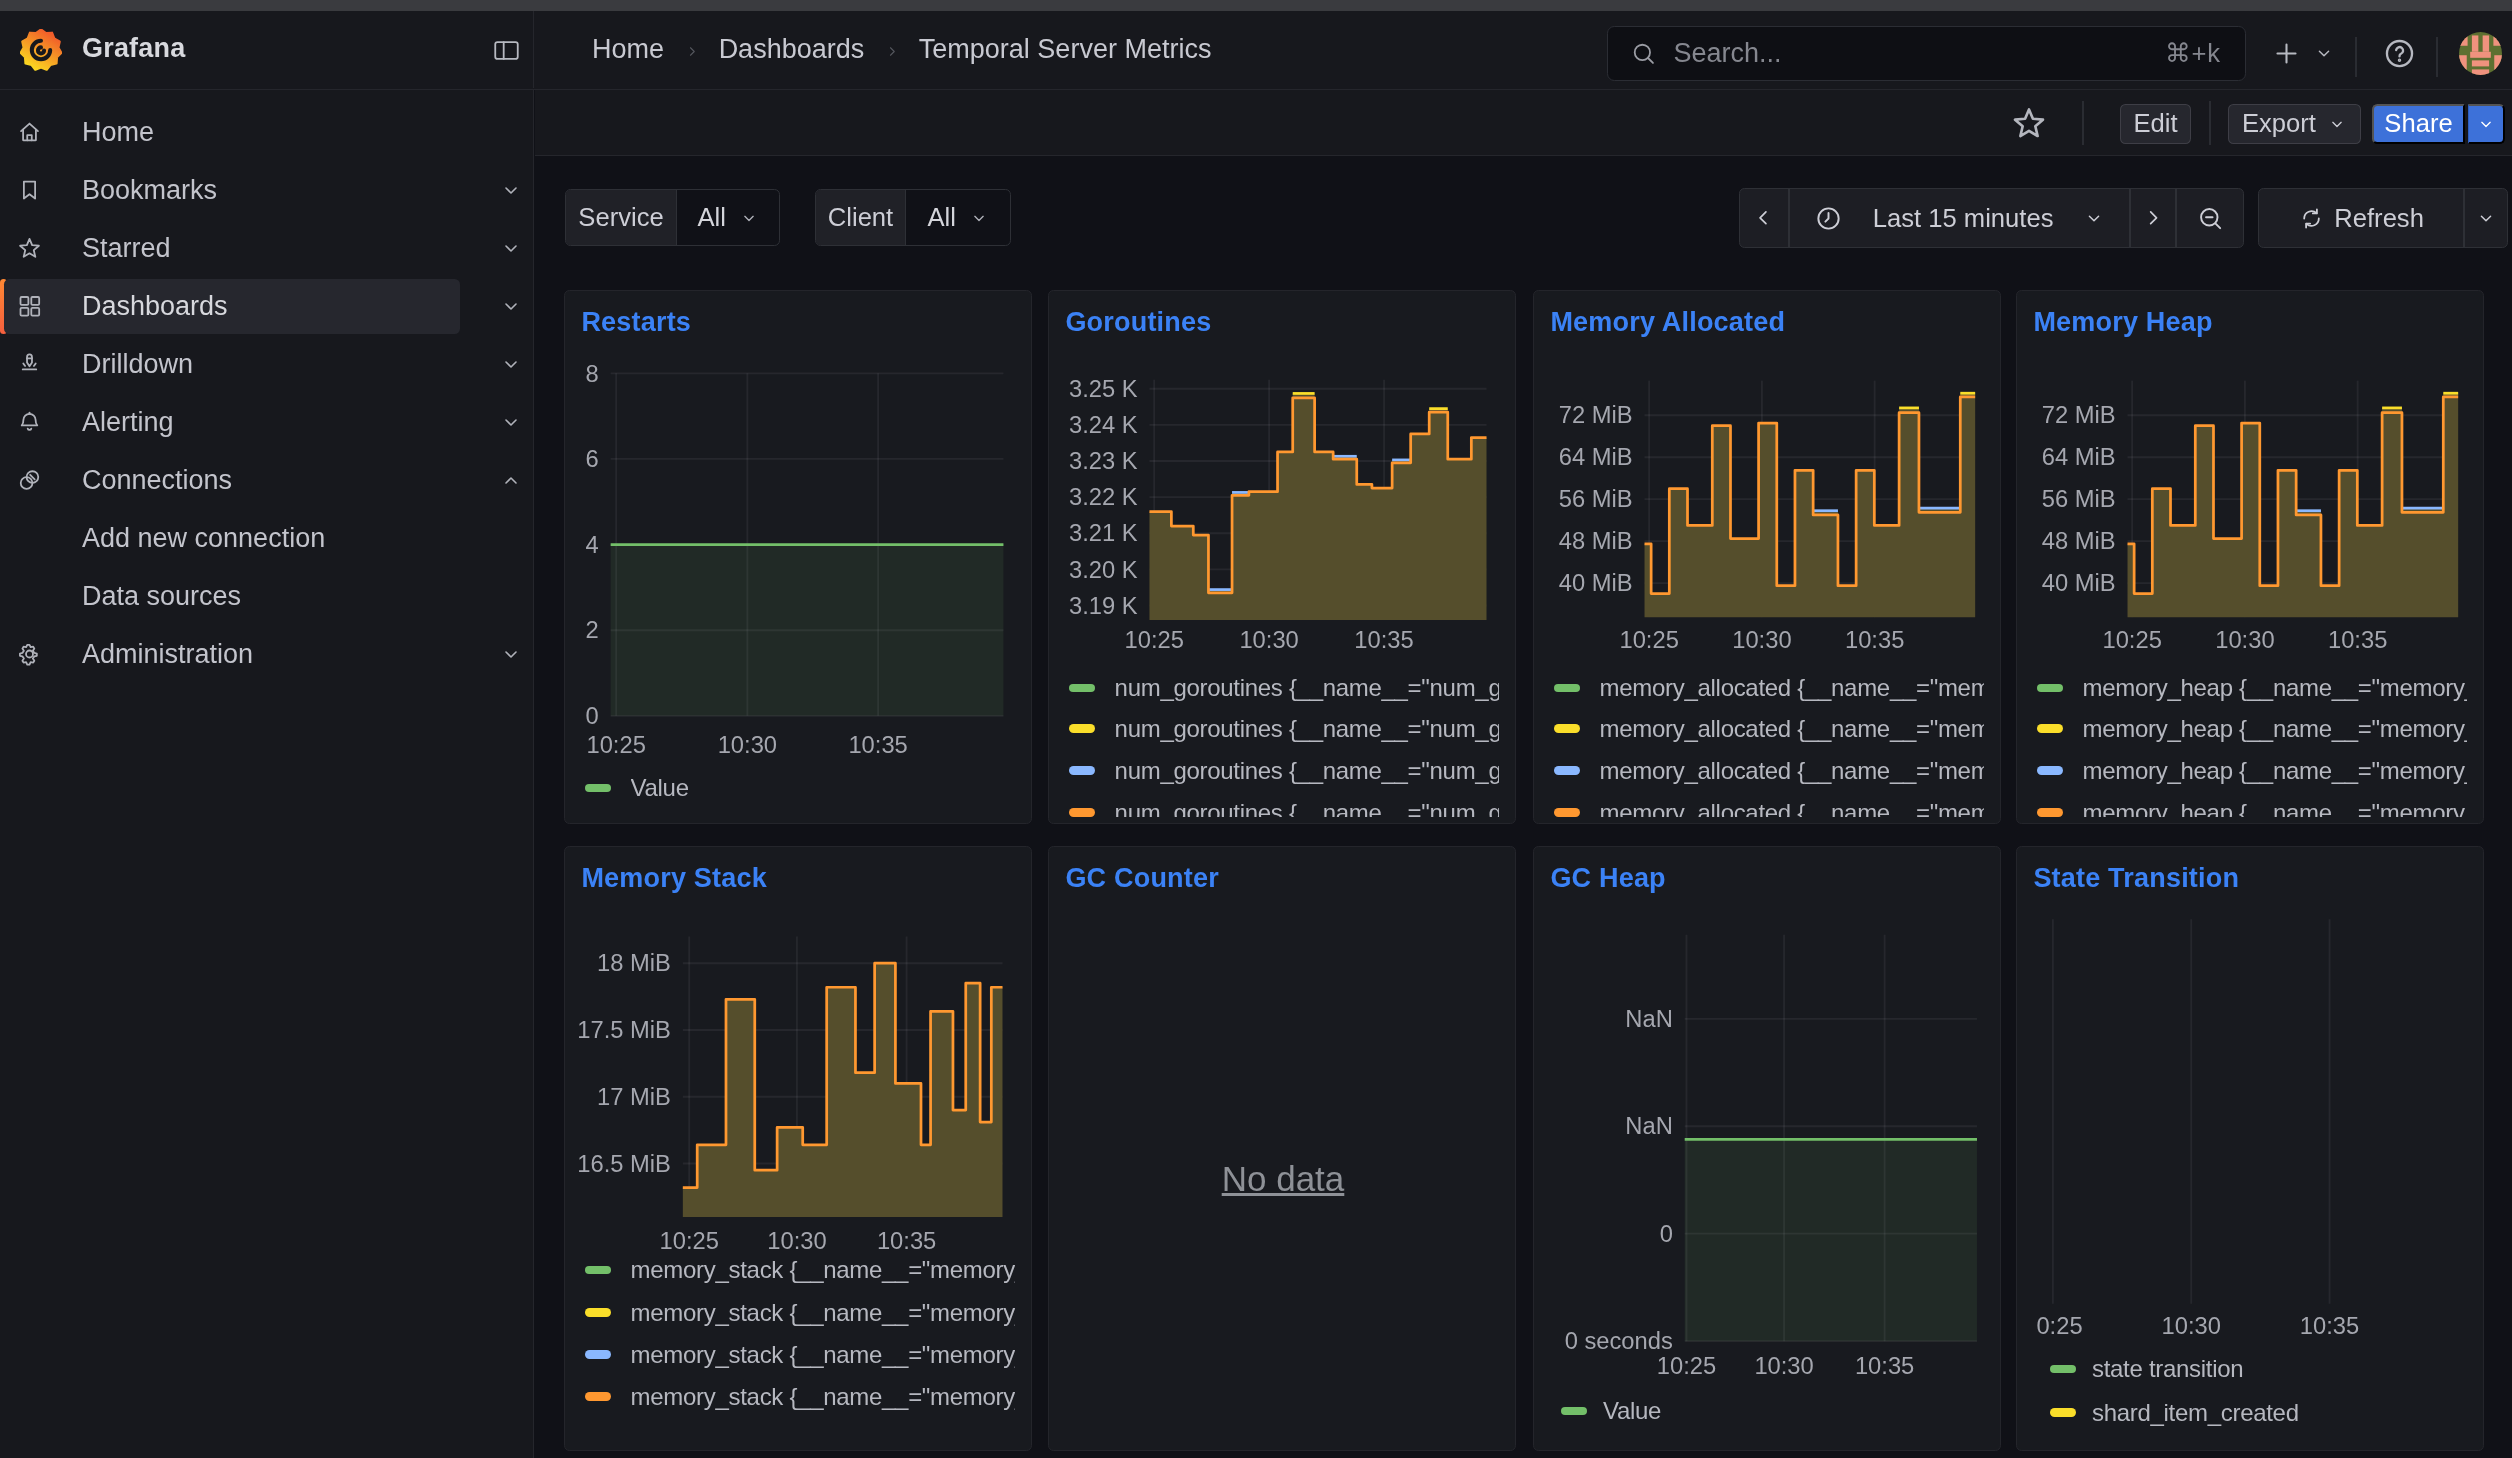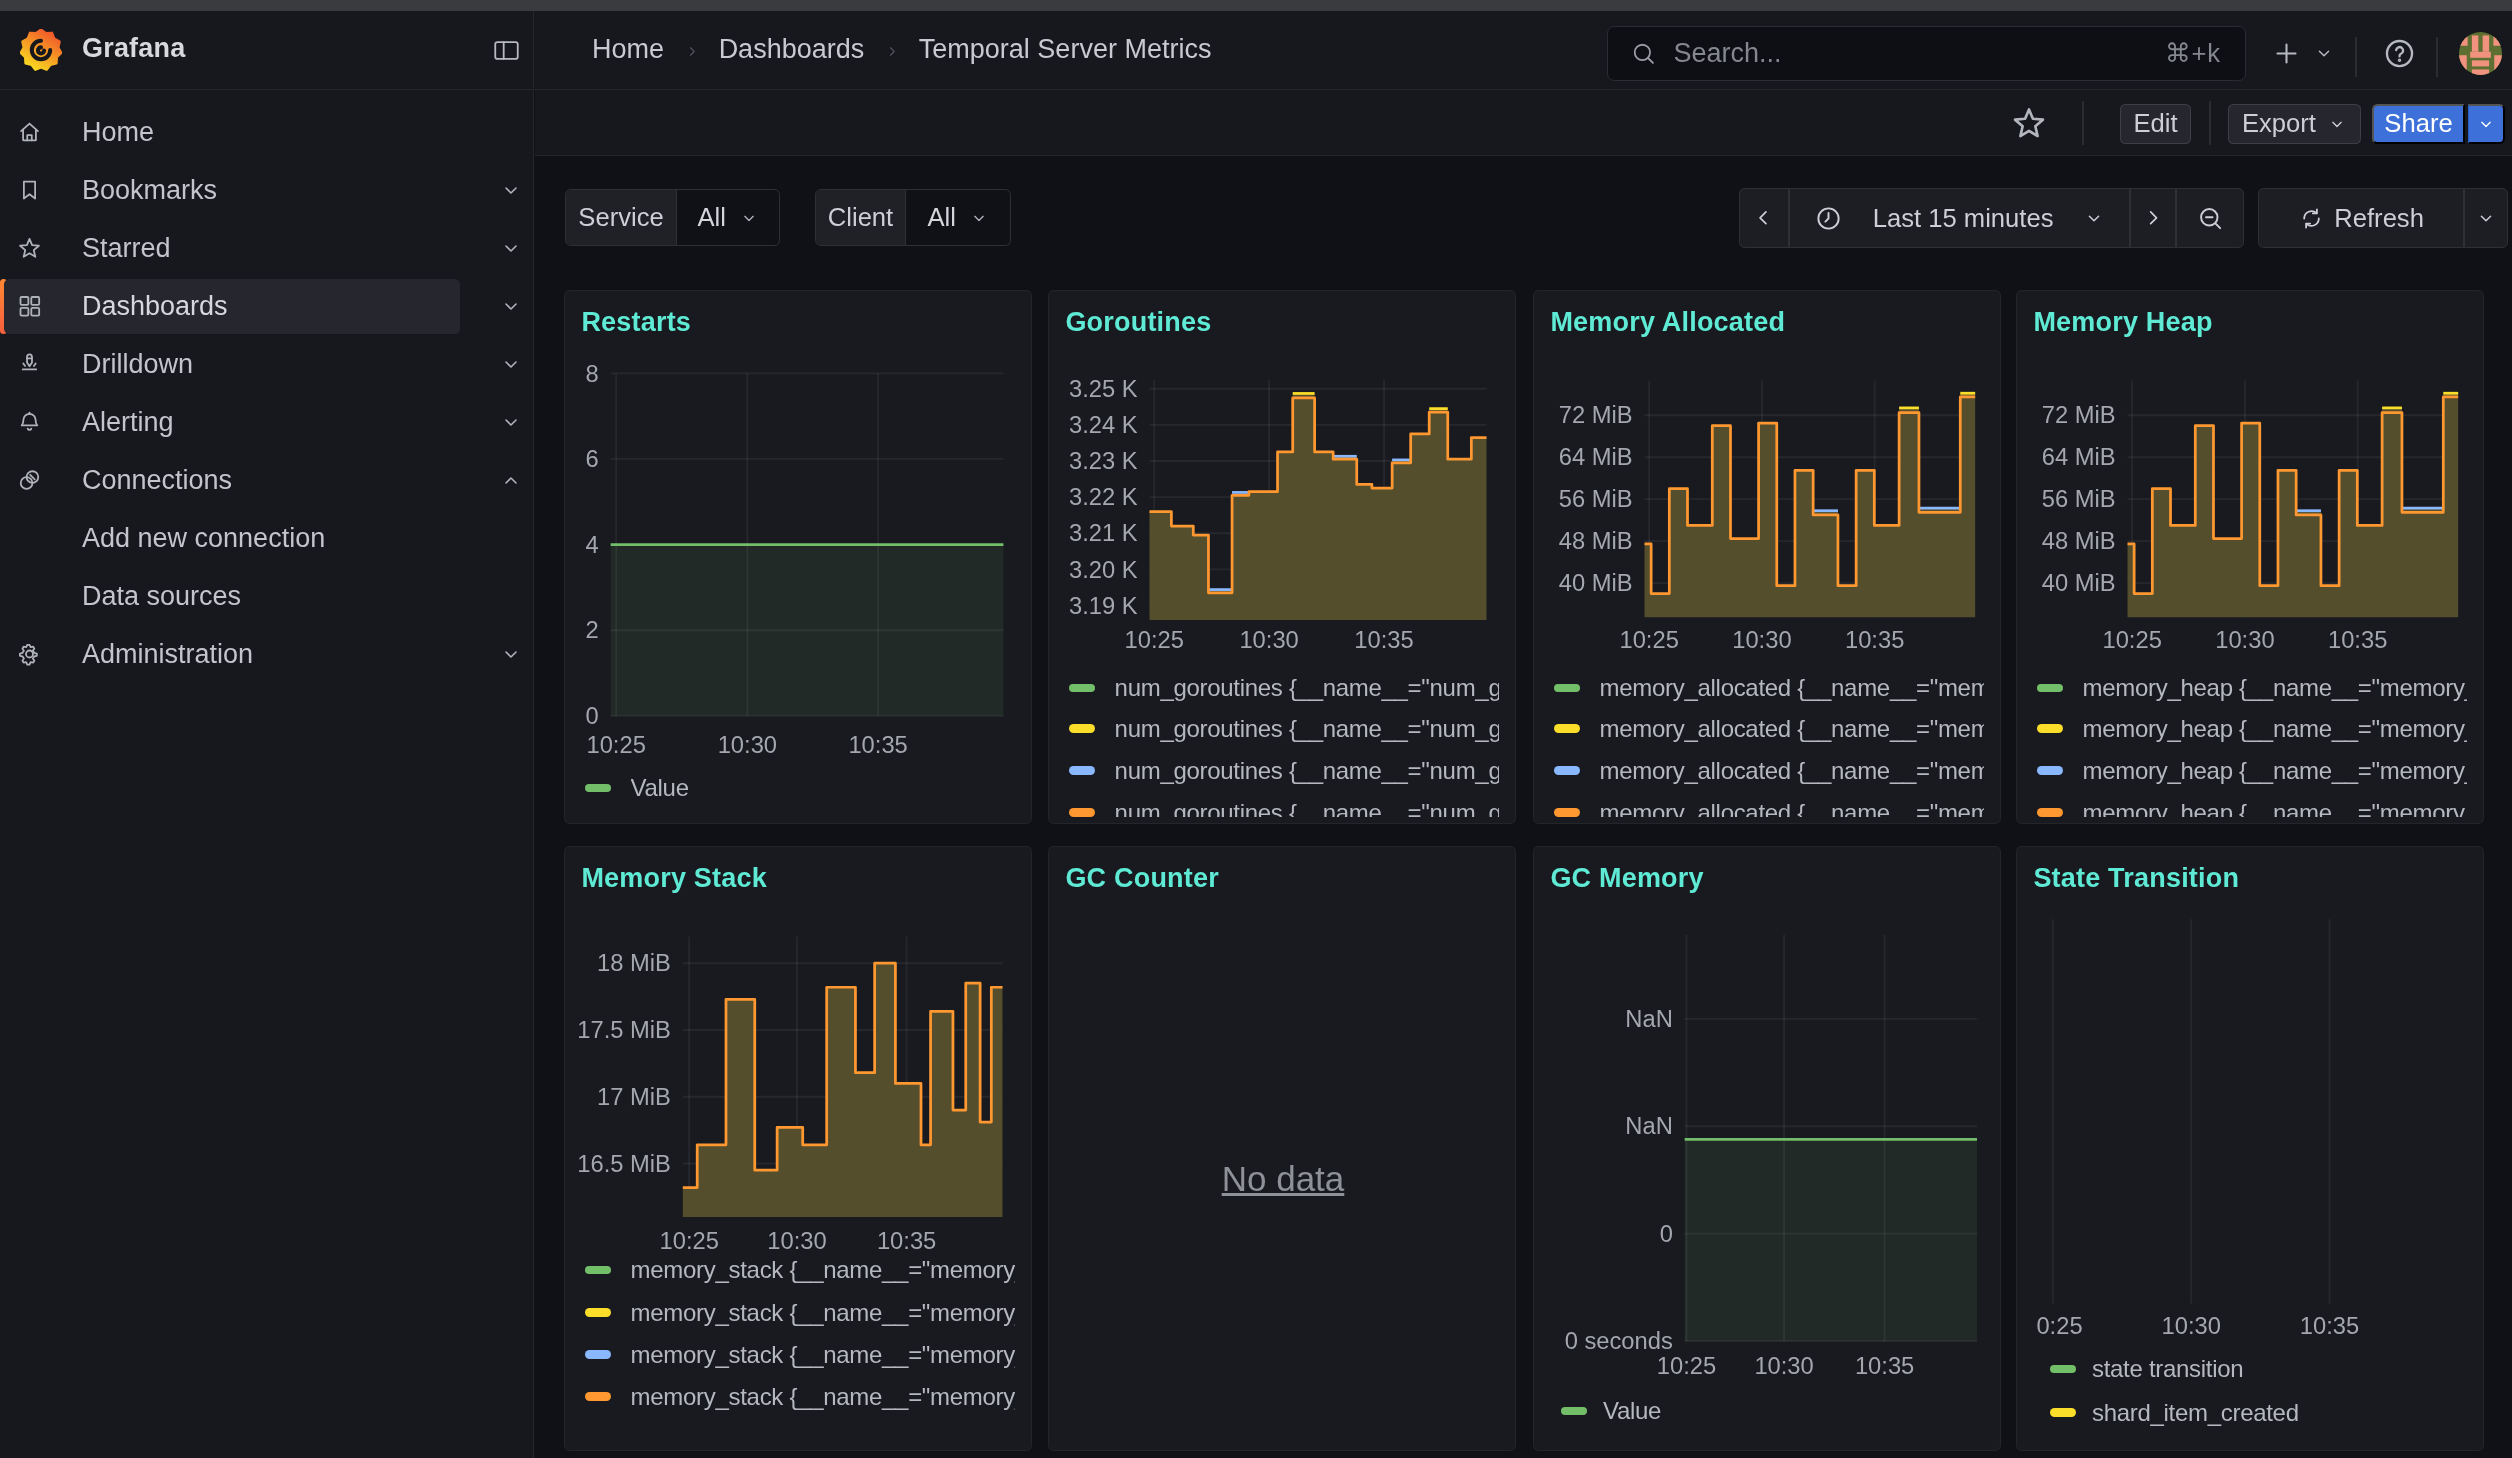--- a/index.html
+++ b/index.html
@@ -87,21 +87,21 @@
   .timegroup{position:absolute;top:31px;height:60px;border:1.8px solid #2e3036;border-radius:5.5px;background:#1d1e24;display:flex;align-items:stretch;}
   .tg-seg{flex:none;display:flex;align-items:center;justify-content:center;color:#cdced6;font-size:25.6px;}
   .tg-sep{width:1.8px;background:#2e3036;}
   .tg-ico{width:25.6px;height:25.6px;color:#cdced6;}
   .time-main{flex:1;min-width:0;gap:30px;}
   .timepicker{left:1204px;width:505px;}
   .refreshgroup{left:1723px;width:250px;}
 
   
   .panel{position:absolute;background:var(--panel);border:1.8px solid #24252b;border-radius:5.5px;}
-  .panel h2{position:absolute;left:16.4px;top:15.5px;font-size:27px;font-weight:700;letter-spacing:0.2px;color:#5eead4;}
+  .panel h2{position:absolute;left:16.4px;top:15.5px;font-size:27px;font-weight:700;letter-spacing:0.2px;color:#3b82f6;}
   .panel svg.chart{position:absolute;left:0;top:0;}
   .legendbox{position:absolute;overflow:hidden;}
   .legend-row{position:absolute;display:flex;align-items:center;height:31px;}
   .legend-mark{display:inline-block;width:25.6px;height:8.2px;border-radius:4.6px;flex:none;}
   .legend-label{font-size:24px;color:var(--legend);white-space:nowrap;margin-left:0;letter-spacing:-0.3px;}
   .nodata{position:absolute;font-size:35px;color:#8e9197;transform:translate(-50%,-50%);text-decoration:underline;}
 
   #panel-restarts{left:29px;top:133px;width:468px;height:534px;}
   #panel-goroutines{left:513px;top:133px;width:468px;height:534px;}
   #panel-memalloc{left:998px;top:133px;width:468px;height:534px;}
@@ -708,21 +708,21 @@
               <span class="legend-mark" style="background: rgb(255, 152, 48);"></span>
               <span class="legend-label" style="margin-left: 20px; max-width: 384px; overflow: hidden;">memory_stack {__name__="memory_stack", instance</span>
             </div>
           </div>
         </article>
         <article class="panel" id="panel-gccounter">
           <h2>GC Counter</h2>
           <div class="nodata" style="left: 234px; top: 332px;">No data</div>
         </article>
         <article class="panel" id="panel-gcpause">
-          <h2>GC Memory</h2>
+          <h2>GC Heap</h2>
           <svg class="chart" width="464" height="601" viewBox="0 0 508 658">
             <line x1="165" y1="541" x2="485" y2="541" stroke="rgba(204,204,220,0.08)" stroke-width="2"></line>
             <line x1="165" y1="423.3684906159133" x2="485" y2="423.3684906159133" stroke="rgba(204,204,220,0.08)" stroke-width="2"></line>
             <line x1="165" y1="305.7369812318266" x2="485" y2="305.7369812318266" stroke="rgba(204,204,220,0.08)" stroke-width="2"></line>
             <line x1="165" y1="188.10547184773986" x2="485" y2="188.10547184773986" stroke="rgba(204,204,220,0.08)" stroke-width="2"></line>
             <line x1="166.92" y1="96" x2="166.92" y2="541" stroke="rgba(204,204,220,0.08)" stroke-width="2"></line>
             <line x1="273.8" y1="96" x2="273.8" y2="541" stroke="rgba(204,204,220,0.08)" stroke-width="2"></line>
             <line x1="383.88" y1="96" x2="383.88" y2="541" stroke="rgba(204,204,220,0.08)" stroke-width="2"></line>
             <path d="M165 320.08802537668515 H485 V541 H165 Z" fill="rgba(115,191,105,0.10)" stroke="none"></path>
             <path d="M165 320.08802537668515 H485" stroke="#73bf69" stroke-width="3" fill="none" stroke-linejoin="round"></path>

